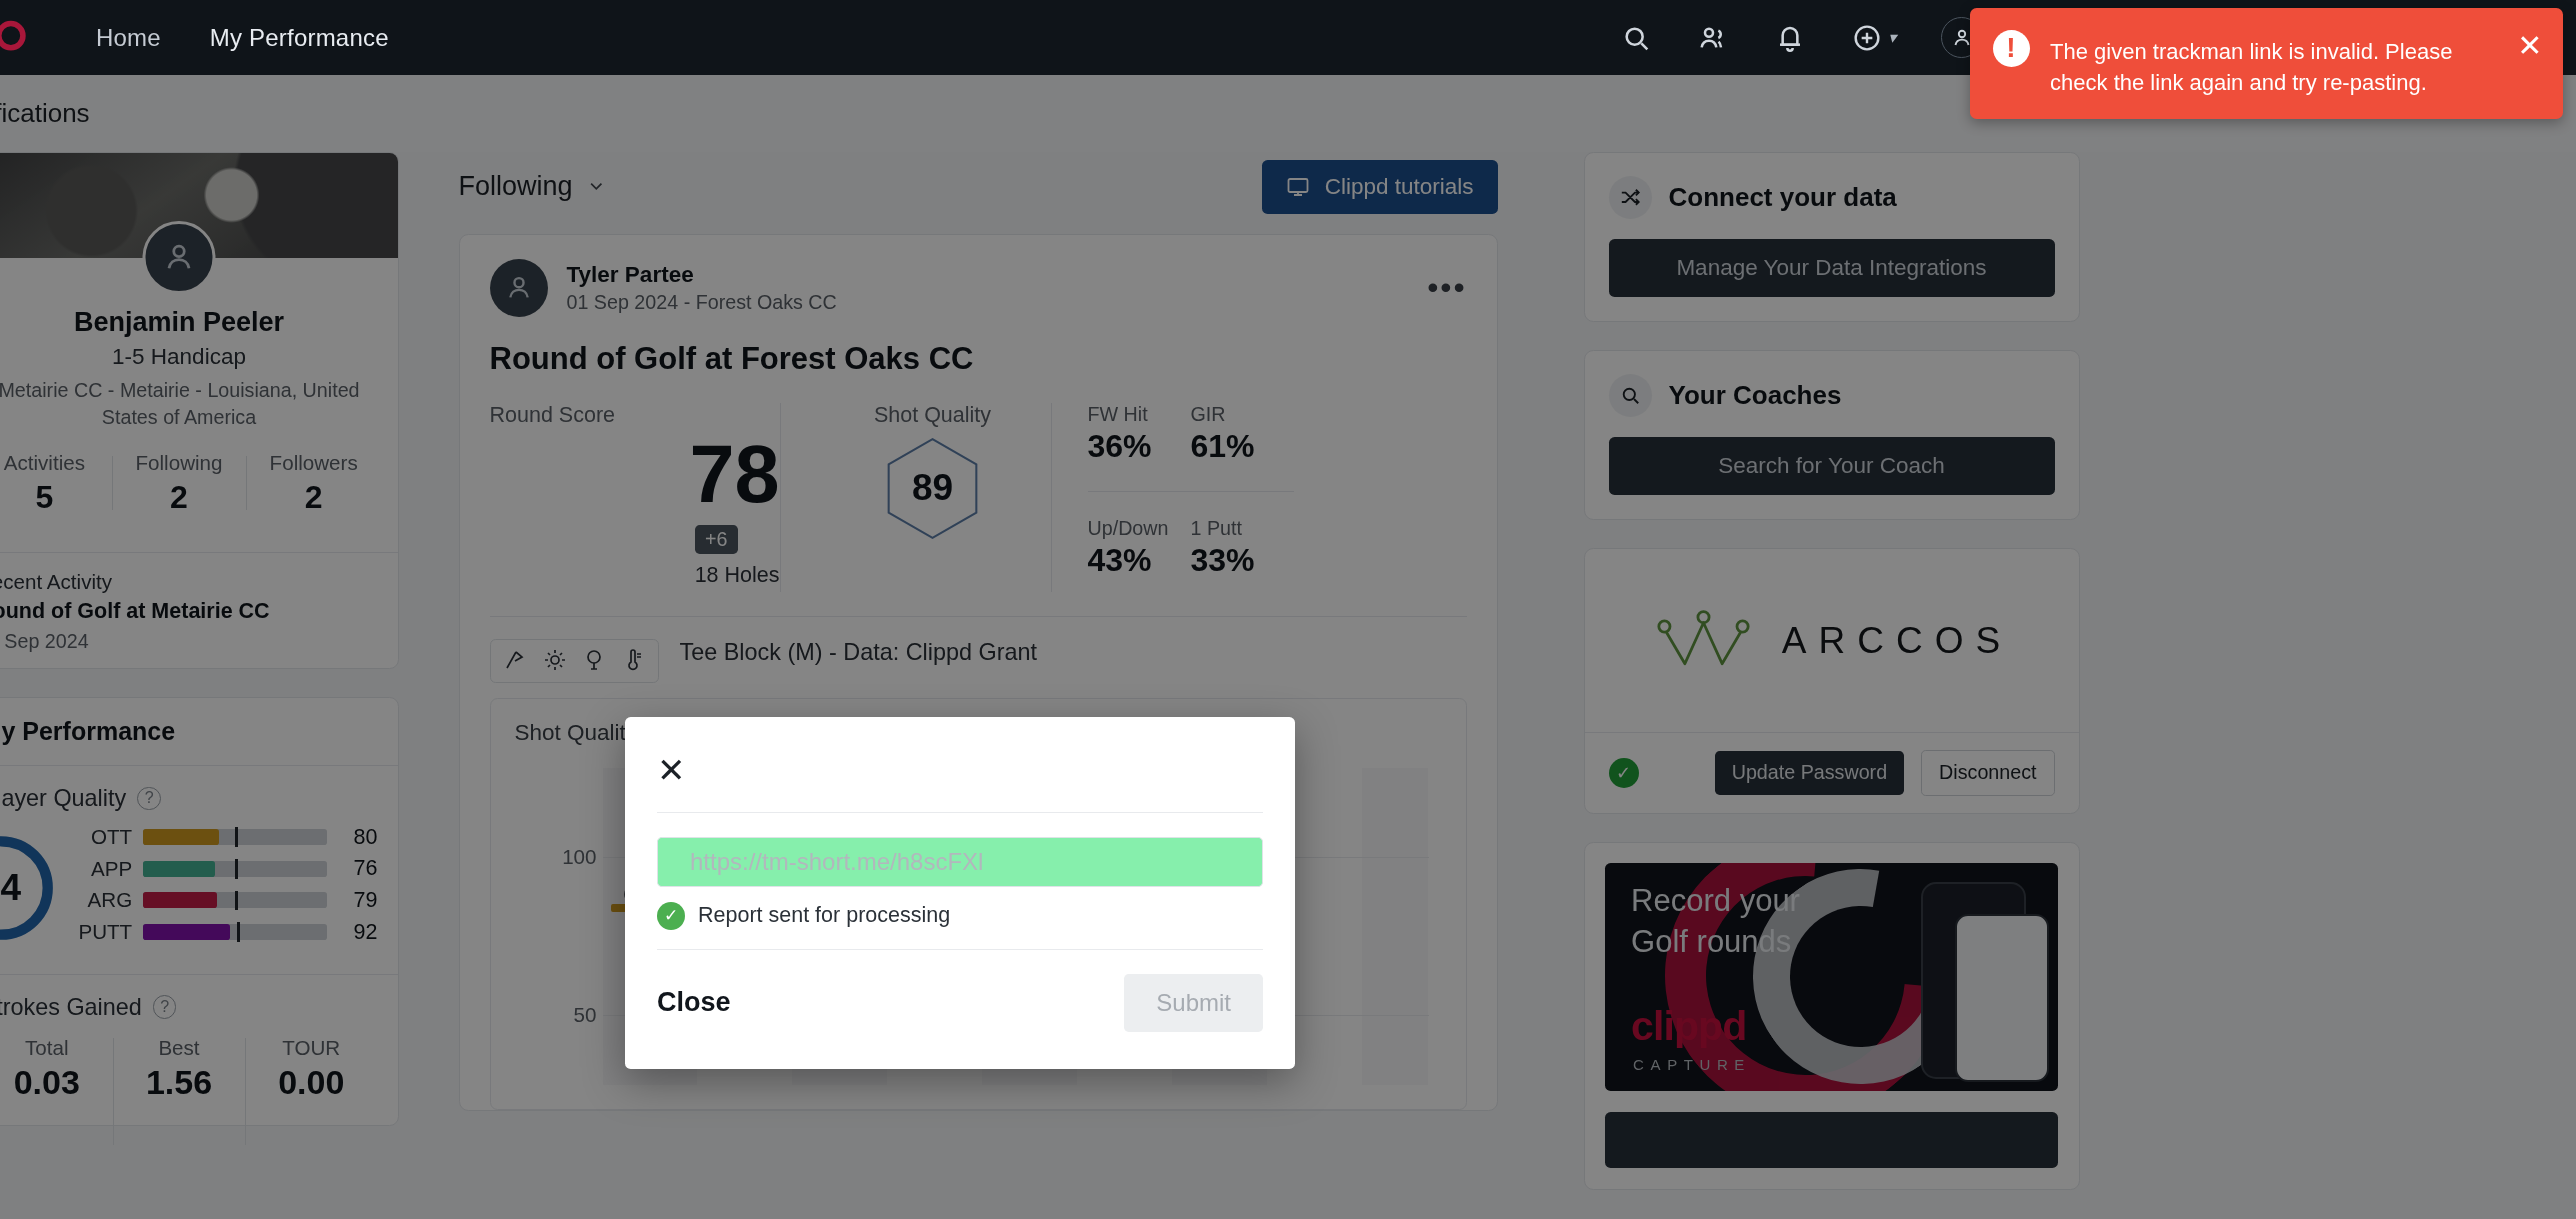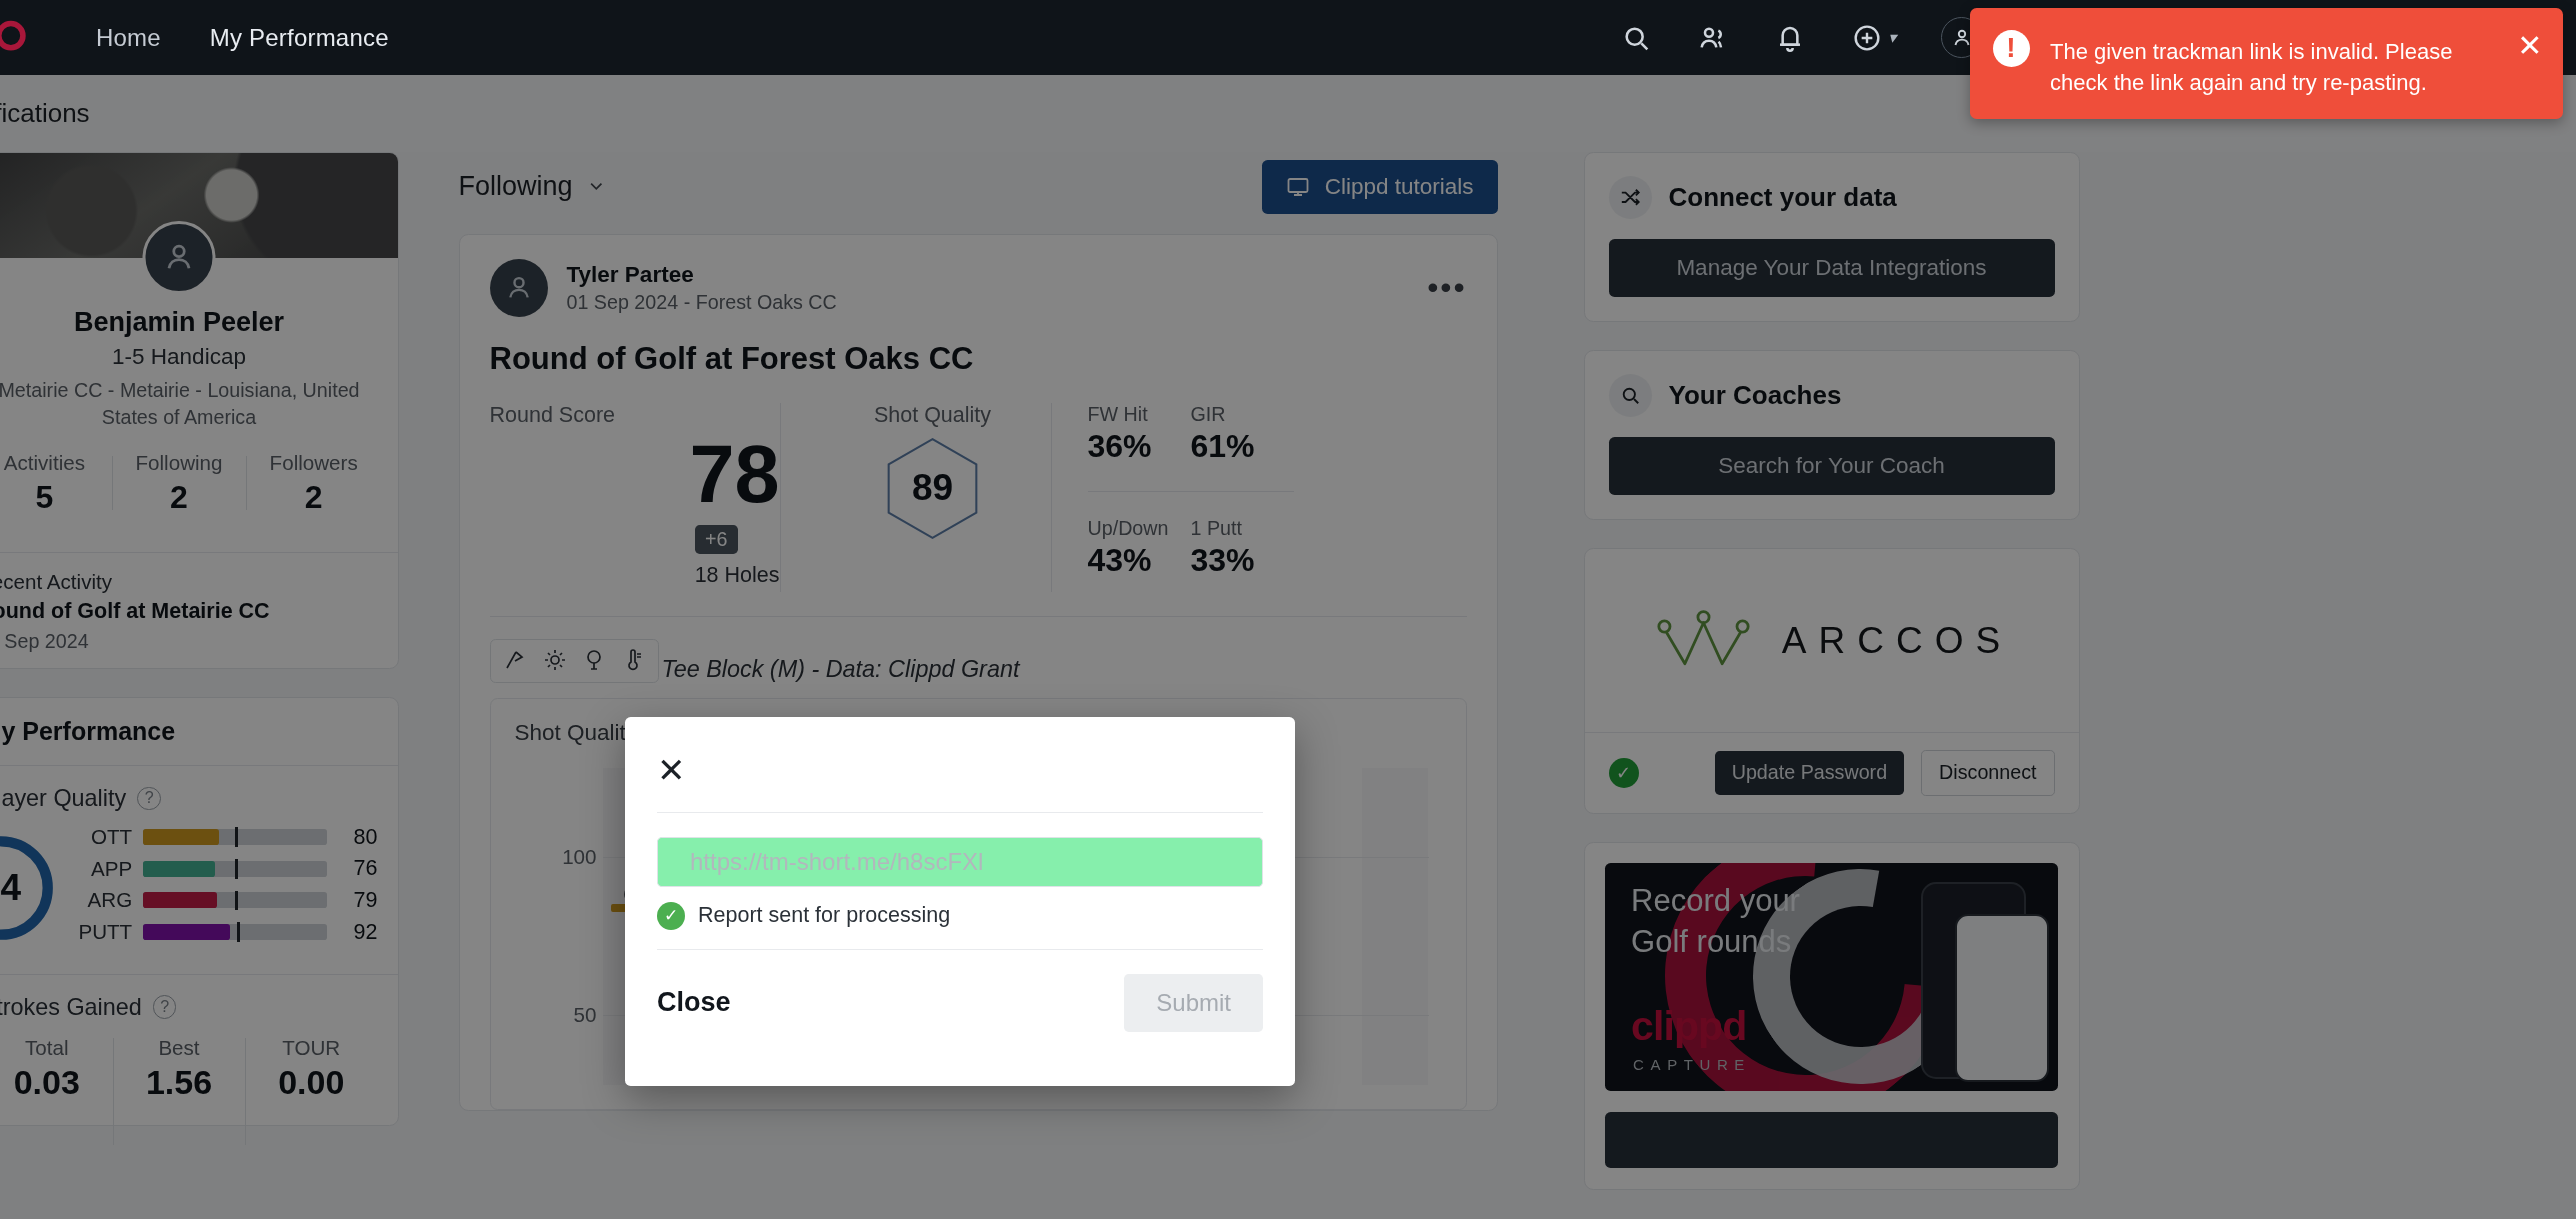--- a/index.html
+++ b/index.html
@@ -123,21 +123,21 @@
   .score-badge { display:inline-block; background:#4b555f; color:#fff; font-size:19.7px; border-radius:4.7px; padding:2.8px 10.3px; }
   .score-holes { font-size:21.5px; color:#2b3138; margin-top:9.4px; }
   .st-sq { width:271px; text-align:center; border-left:0.9px solid #e6e9ed; padding-left:34px; }
   .hexwrap { margin:7.5px auto 0; width:97px; height:105px; position:relative; }
   .hexwrap .hv { position:absolute; inset:0; display:flex; align-items:center; justify-content:center; font-size:37px; font-weight:bold; color:#11161c; }
   .st-grid { flex:1; border-left:0.9px solid #e6e9ed; padding-left:36px; display:grid; grid-template-columns:75px 103px; grid-auto-rows:auto; column-gap:28px; }
   .sg-cell-l { font-size:19.7px; color:#5b6168; }
   .sg-cell-v { font-size:32px; font-weight:bold; color:#11161c; margin-top:1.9px; }
   .sg-cell-sep { grid-column:1 / -1; height:0.9px; background:#e6e9ed; margin:13px 0 13px; }
 
-  .chart-tools { display:flex; align-items:flex-end; gap:3px; margin-top:22.5px;font-style:italic; }
+  .chart-tools { display:flex; align-items:flex-start; gap:21px; margin-top:22.5px; }
   .tool-group { display:flex; align-items:center; gap:15px; border:0.9px solid #dfe3e7; border-radius:5.6px; padding:7.5px 13px; }
   .tool-ic { color:#2b3138; cursor:pointer; }
   .chart-head-txt { font-size:23.4px; color:#2b3138; }
 
   .chart-box { border:0.9px solid #e6e9ed; border-radius:7.5px; margin-top:15px; padding:20.6px 24px; height:412px; position:relative; }
   .chart-title { font-size:22.5px; color:#3a4047; }
   .plot { position:absolute; left:112px; right:37px; top:69px; bottom:24px; }
   .gridline { position:absolute; left:0; right:0; height:0.9px; background:#e8eaed; }
   .ytick { position:absolute; right:100%; margin-right:6px; transform:translateY(-50%); font-size:20.6px; color:#5b6168; }
   .vband { position:absolute; top:0; bottom:0; background:#f7f8f9; }
@@ -177,21 +177,21 @@
   .modal-x { font-size:34px; color:#1c2127; cursor:pointer; line-height:.8; margin-top:3.7px; }
   .modal-rule { height:0.9px; background:#e8eaed; margin:28px 32px 0; }
   .modal-body { padding:24px 32px 0; }
   .tm-input { width:100%; height:50px; border:0.9px solid #dfe3e7; border-radius:4.7px; padding:0 32px;
               font-size:24px; color:#1c2127; font-family:"Liberation Sans", sans-serif; outline:none; background:#86efac; }
   .tm-input::placeholder { color:#b2b7bd; }
   .status-line { display:flex; align-items:center; gap:13px; margin-top:15px; }
   .status-dot { width:28px;height:28px;border-radius:50%;background:#4caf50;display:flex;align-items:center;justify-content:center;color:#fff;font-size:17px; }
   .status-txt { font-size:21.5px; color:#2b3138; }
   .modal-rule2 { height:0.9px; background:#e8eaed; margin:19px 32px 0; }
-  .modal-foot { display:flex; padding:24px 32px 54px; }
+  .modal-foot { display:flex; padding:24px 32px 37px; }
   .close-btn { font-size:27px; font-weight:bold; color:#11161c; cursor:pointer; background:none; border:none; font-family:"Liberation Sans", sans-serif; }
   .submit-btn { margin-left:auto; background:#eceef0; color:#a6abb1; border:none; border-radius:4.7px;
                 height:58px; padding:0 32px; font-size:24px; font-family:"Liberation Sans", sans-serif; cursor:not-allowed; }
 </style>
 </head>
 <body>
 
 <div id="root">
 
   <div id="page">

